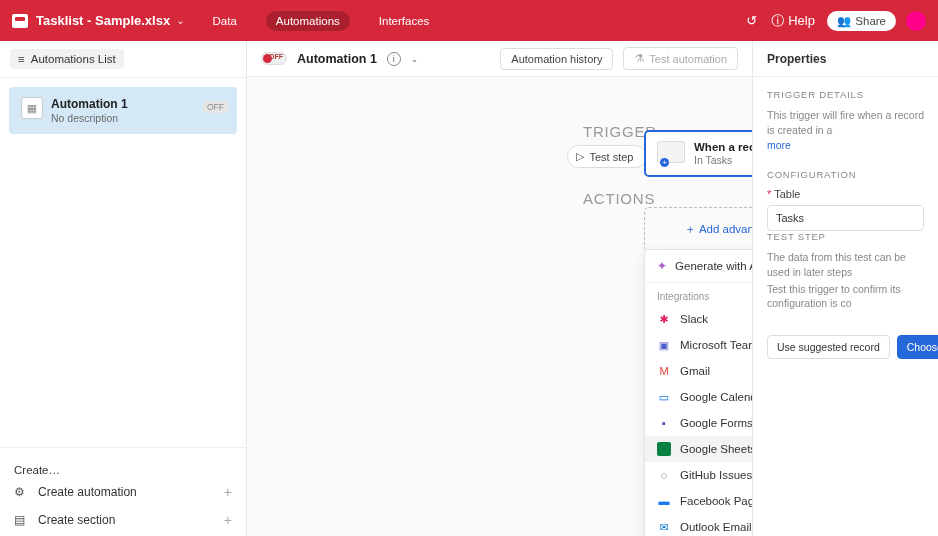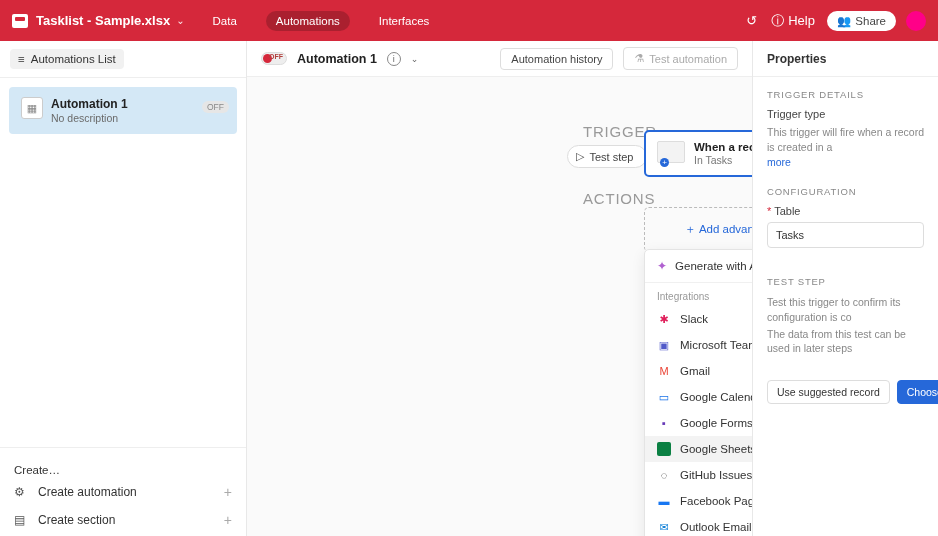--- a/index.html
+++ b/index.html
@@ -63,21 +63,21 @@
 .rightcol { width: 186px; border-left: 1px solid #e8e8e8; background: #fff; overflow: hidden; }
 .righthead { height: 36px; border-bottom: 1px solid #eee; display: flex; align-items: center; padding: 0 14px; font-size: 12px; font-weight: 600; color: #333; }
 .rbody { padding: 12px 14px; font-size: 11px; color: #333; }
 .rbody .h { font-size: 9.5px; letter-spacing: 0.8px; color: #888; text-transform: uppercase; margin-bottom: 8px; }
 .rbody .lab { font-size: 11px; color: #444; margin-bottom: 5px; }
 .rbody .chip { display: flex; align-items: center; gap: 7px; border: 1px solid #ddd; border-radius: 4px; padding: 5px 8px; font-size: 11px; margin-bottom: 12px; }
 .rbody .chip .ci { width: 16px; height: 13px; background: #eef; border: 1px solid #cdd; border-radius:2px; }
 .rbody .desc { font-size: 10.5px; color: #888; line-height: 1.4; margin-bottom: 2px; }
 .rbody .more { font-size: 10.5px; color: #2668d9; cursor: pointer; }
 .rbody .req::before { content: '* '; color: #d5283b; }
-.rbody .input { border: 1px solid #ddd; border-radius: 4px; padding: 6px 8px; font-size: 11px; margin-bottom: 28px; }
+.rbody .input { border: 1px solid #ddd; border-radius: 4px; padding: 6px 8px; font-size: 11px; margin-bottom: 0; }
 .rbody .btns { display: flex; gap: 7px; margin-top: 24px; }
 .rbody .btn { border: 1px solid #ddd; background: #fff; padding: 5px 9px; border-radius: 4px; font-size: 10.5px; cursor: pointer; white-space: nowrap; }
 .rbody .btn.primary { background: #2668d9; color: #fff; border-color: #2668d9; }
 .ic-slack { color:#e01e5a; }
 .ic-teams { color:#5059c9; }
 .ic-gmail { color:#ea4335; }
 .ic-gcal { color:#1a73e8; }
 .ic-gforms { color:#673ab7; }
 .ic-gsheets { background:#0b8043; border-radius:2px; }
 .ic-github { color:#000; }
@@ -222,30 +222,29 @@
 
       </div>
 
     </div>
   </div>
 
   <div class="rightcol">
     <div class="righthead">Properties</div>
     <div class="rbody">
       <div class="h">TRIGGER DETAILS</div>
-      <div class="lab">Trigger type</div>
       <div class="desc">This trigger will fire when a record is created in a</div>
       <div class="more">more</div>
 
       <div class="h" style="margin-top:18px">CONFIGURATION</div>
       <div class="lab req">Table</div>
       <div class="input">Tasks</div>
 
       <div class="h">TEST STEP</div>
+      <div class="desc">The data from this test can be used in later steps</div>
       <div class="desc">Test this trigger to confirm its configuration is co</div>
-      <div class="desc">The data from this test can be used in later steps</div>
       <div class="btns">
         <div class="btn">Use suggested record</div>
         <div class="btn primary">Choose</div>
       </div>
     </div>
   </div>
 </div>
 
 </body></html>

